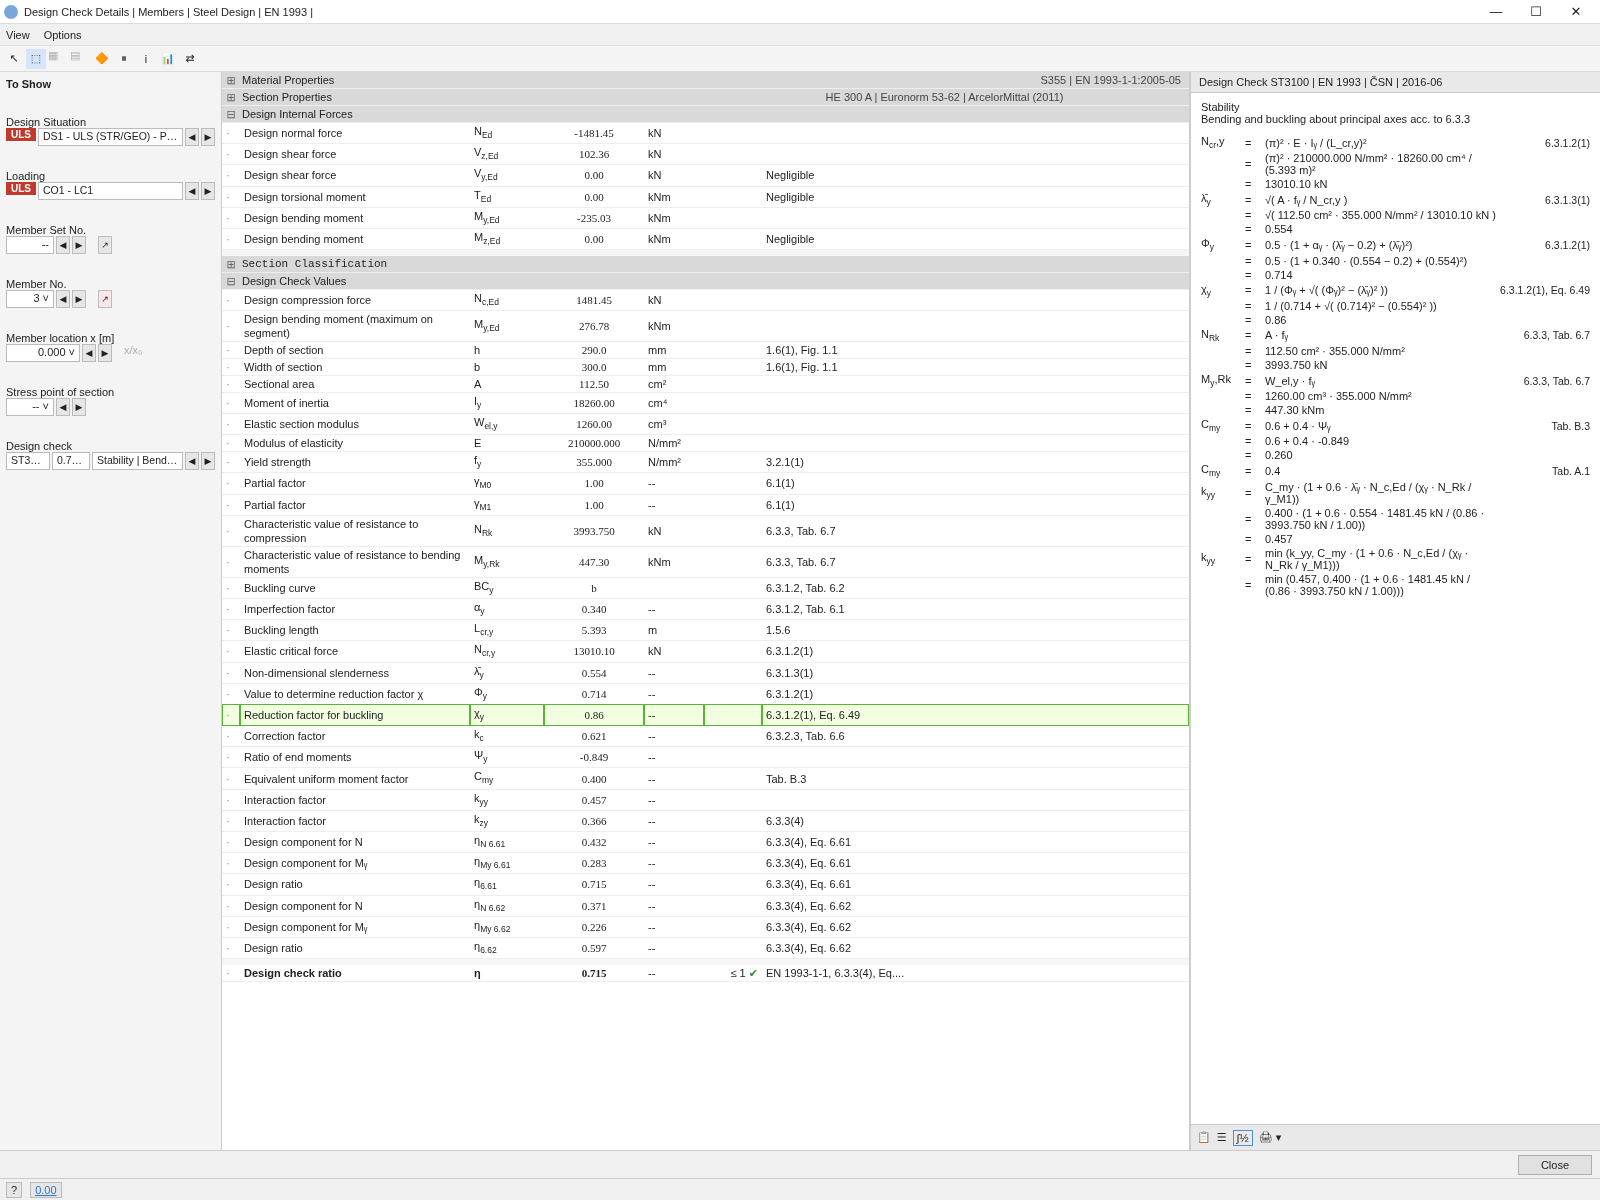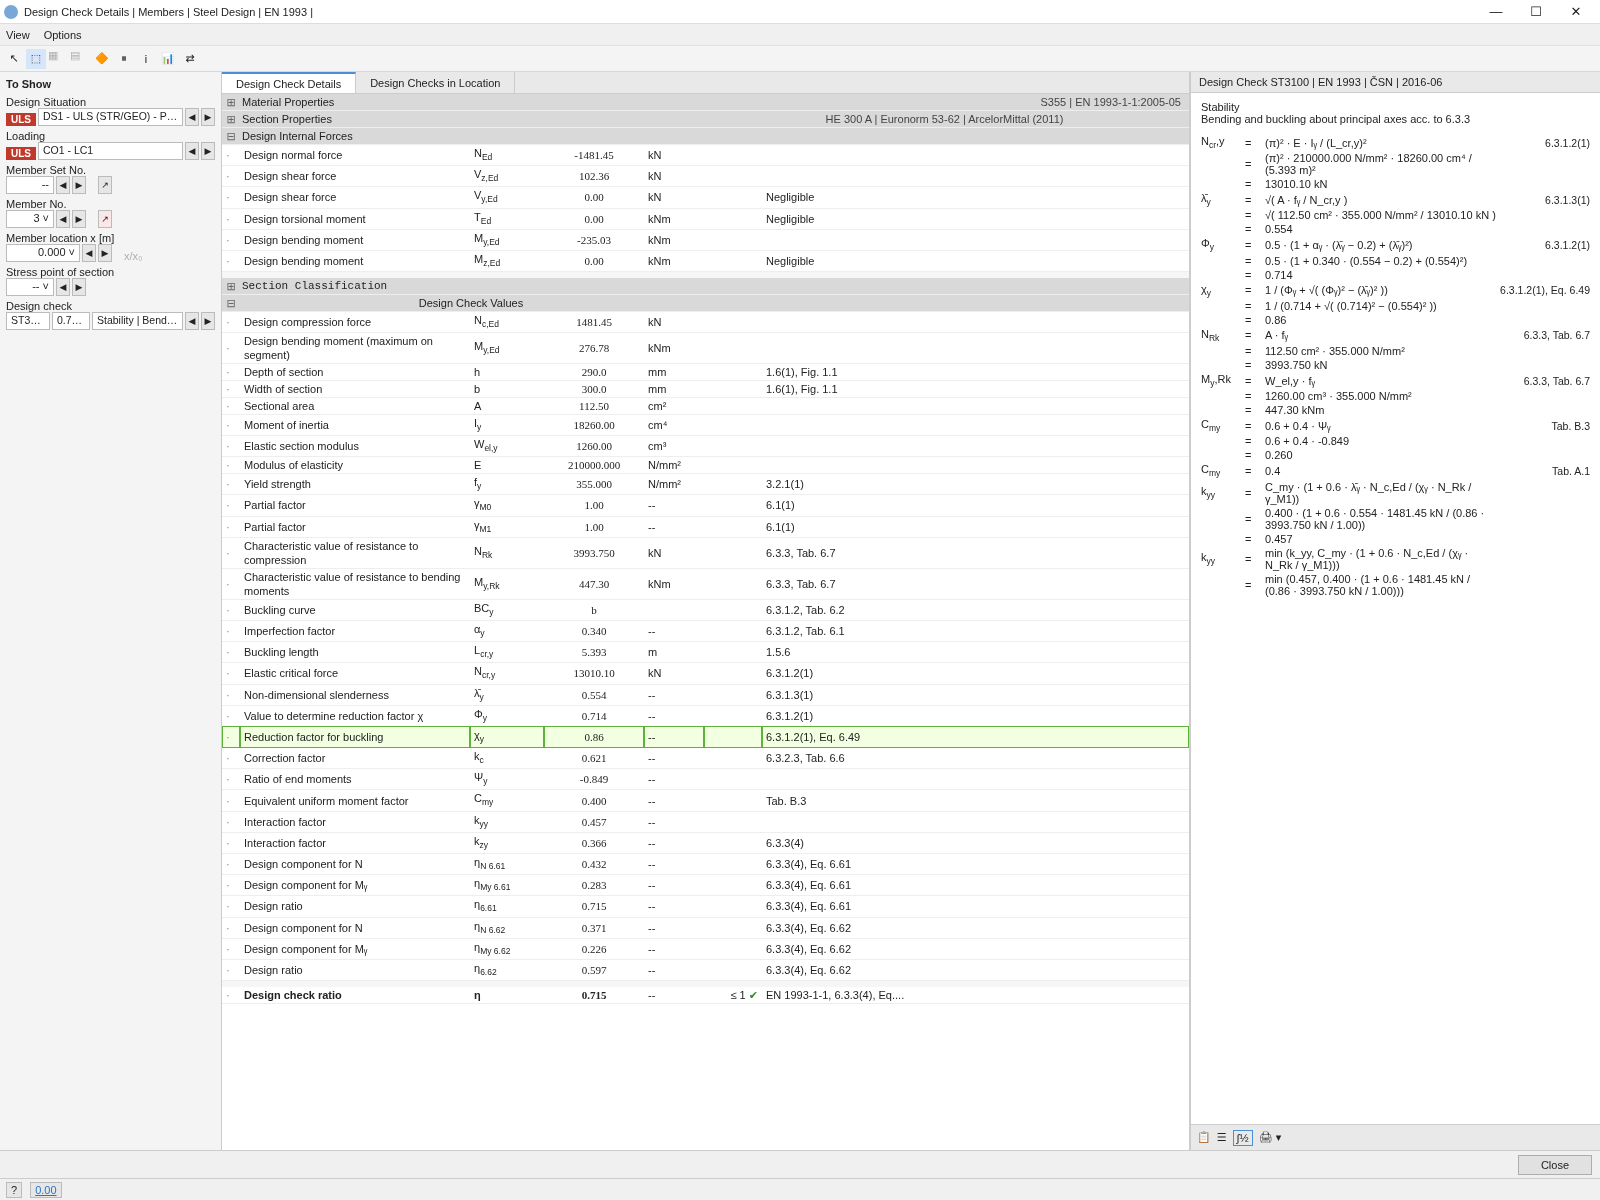--- a/index.html
+++ b/index.html
@@ -6,24 +6,24 @@
   html, body { margin: 0; padding: 0; font-family: "Segoe UI", Tahoma, sans-serif; font-size: 11px; color: #222; height: 100%; }
   body { background: #f0f0f0; display: flex; flex-direction: column; }
   .titlebar { background: #fff; height: 24px; display: flex; align-items: center; padding: 0 4px; border-bottom: 1px solid #ddd; }
   .titlebar .icon { width: 14px; height: 14px; background: #7aa8d6; border-radius: 50%; margin-right: 6px; }
   .titlebar .spacer { flex: 1; }
   .titlebar .winbtn { width: 40px; height: 24px; display: flex; align-items: center; justify-content: center; font-size: 13px; }
   .menubar { background: #f0f0f0; height: 22px; display: flex; align-items: center; padding: 0 6px; gap: 14px; border-bottom: 1px solid #e0e0e0; }
   .toolbar { background: #f4f4f4; height: 26px; display: flex; align-items: center; padding: 0 4px; gap: 2px; border-bottom: 1px solid #d9d9d9; }
   .tbtn { width: 20px; height: 20px; display:flex; align-items:center; justify-content:center; }
   .main { flex: 1; display: flex; overflow: hidden; }
-  .leftpane { width: 222px; background: #f4f4f4; border-right: 1px solid #ccc; padding: 4px 6px; display: flex; flex-direction: column; gap: 0; }
+  .leftpane { width: 222px; background: #f4f4f4; border-right: 1px solid #ccc; padding: 4px 6px; display: flex; flex-direction: column; gap: 20px; }
   .lp-title { font-weight: bold; margin: 2px 0; }
   .lp-label { font-size: 11px; color: #222; margin-top: 4px; }
-  .lp-row { display: flex; align-items: flex-end; gap: 2px; }
+  .lp-row { display: flex; align-items: flex-start; gap: 2px; }
   .uls-tag { background: #c0392b; color: #fff; padding: 1px 5px; font-size: 10px; font-weight: bold; }
   .lp-field { flex: 1; background: #fff; border: 1px solid #bbb; padding: 1px 4px; height: 18px; white-space: nowrap; overflow: hidden; text-overflow: ellipsis; font-size:10.5px;}
   .arrbtn { width: 14px; height: 18px; background: #e6e6e6; border: 1px solid #bbb; display: flex; align-items: center; justify-content: center; font-size: 9px; }
   .minibox { width: 48px; text-align: right; background: #fff; border: 1px solid #bbb; padding: 1px 4px; height: 18px; }
   .checkdis { display: inline-block; color: #b0b0b0; }
   .midpane { flex: 1; background: #f6f6f6; display: flex; flex-direction: column; border-right: 1px solid #ccc; min-width: 0;}
   .tabs { height: 22px; background: #e9e9e9; display: flex; align-items: stretch; border-bottom: 1px solid #ccc; }
   .tab { padding: 3px 14px; border-right: 1px solid #ccc; background: #e9e9e9; display:flex;align-items:center; font-size:11px;}
   .tab.active { background: #fff; border-top: 2px solid #4a90d9; }
   .gridwrap { flex: 1; overflow: auto; background: #fff; font-size: 11px; }
@@ -155,24 +155,20 @@
         <div class="lp-field" style="flex:0 0 44px">ST3100</div>
         <div class="lp-field" style="flex:0 0 38px"><span>0.715</span> <span class="green">✔</span></div>
         <div class="lp-field">Stability | Bending a...</div>
         <div class="arrbtn">◀</div>
         <div class="arrbtn">▶</div>
       </div>
     </div>
   </div>
 
   <div class="midpane">
-    <div class="tabs">
-      <div class="tab active">Design Check Details</div>
-      <div class="tab">Design Checks in Location</div>
-    </div>
     <div class="gridwrap">
       <table class="grid">
         <tbody id="grid-body">
             <tr class="secthdr">
               <td class="expand">⊞</td>
               <td colspan="4" style="padding-left:2px;">Material Properties</td>
               <td colspan="2" class="rnote" style="padding-right:8px;">S355 | EN 1993-1-1:2005-05</td>
             </tr>
             <tr class="secthdr">
               <td class="expand">⊞</td>
@@ -241,21 +237,21 @@
             <tr>
               <td colspan="7" style="height:6px;background:#f6f6f6;border:none;"></td>
             </tr>
             <tr class="secthdr">
               <td class="expand">⊞</td>
               <td colspan="4" style="padding-left:2px;font-family:Liberation Mono, monospace;">Section Classification</td>
               <td colspan="2" class="rnote" style="padding-right:8px;"></td>
             </tr>
             <tr class="secthdr">
               <td class="expand">⊟</td>
-              <td colspan="4" style="padding-left:2px;text-align:center;">Design Check Values</td>
+              <td colspan="4" style="padding-left:2px;">Design Check Values</td>
               <td colspan="2" class="rnote" style="padding-right:8px;"></td>
             </tr>
             <tr>
               <td class="c1">·</td>
               <td class="c2">Design compression force</td>
               <td class="c3">N<sub>c,Ed</sub></td>
               <td class="c4">1481.45</td>
               <td class="c5">kN</td>
               <td class="c6"></td>
               <td class="c7"></td>

